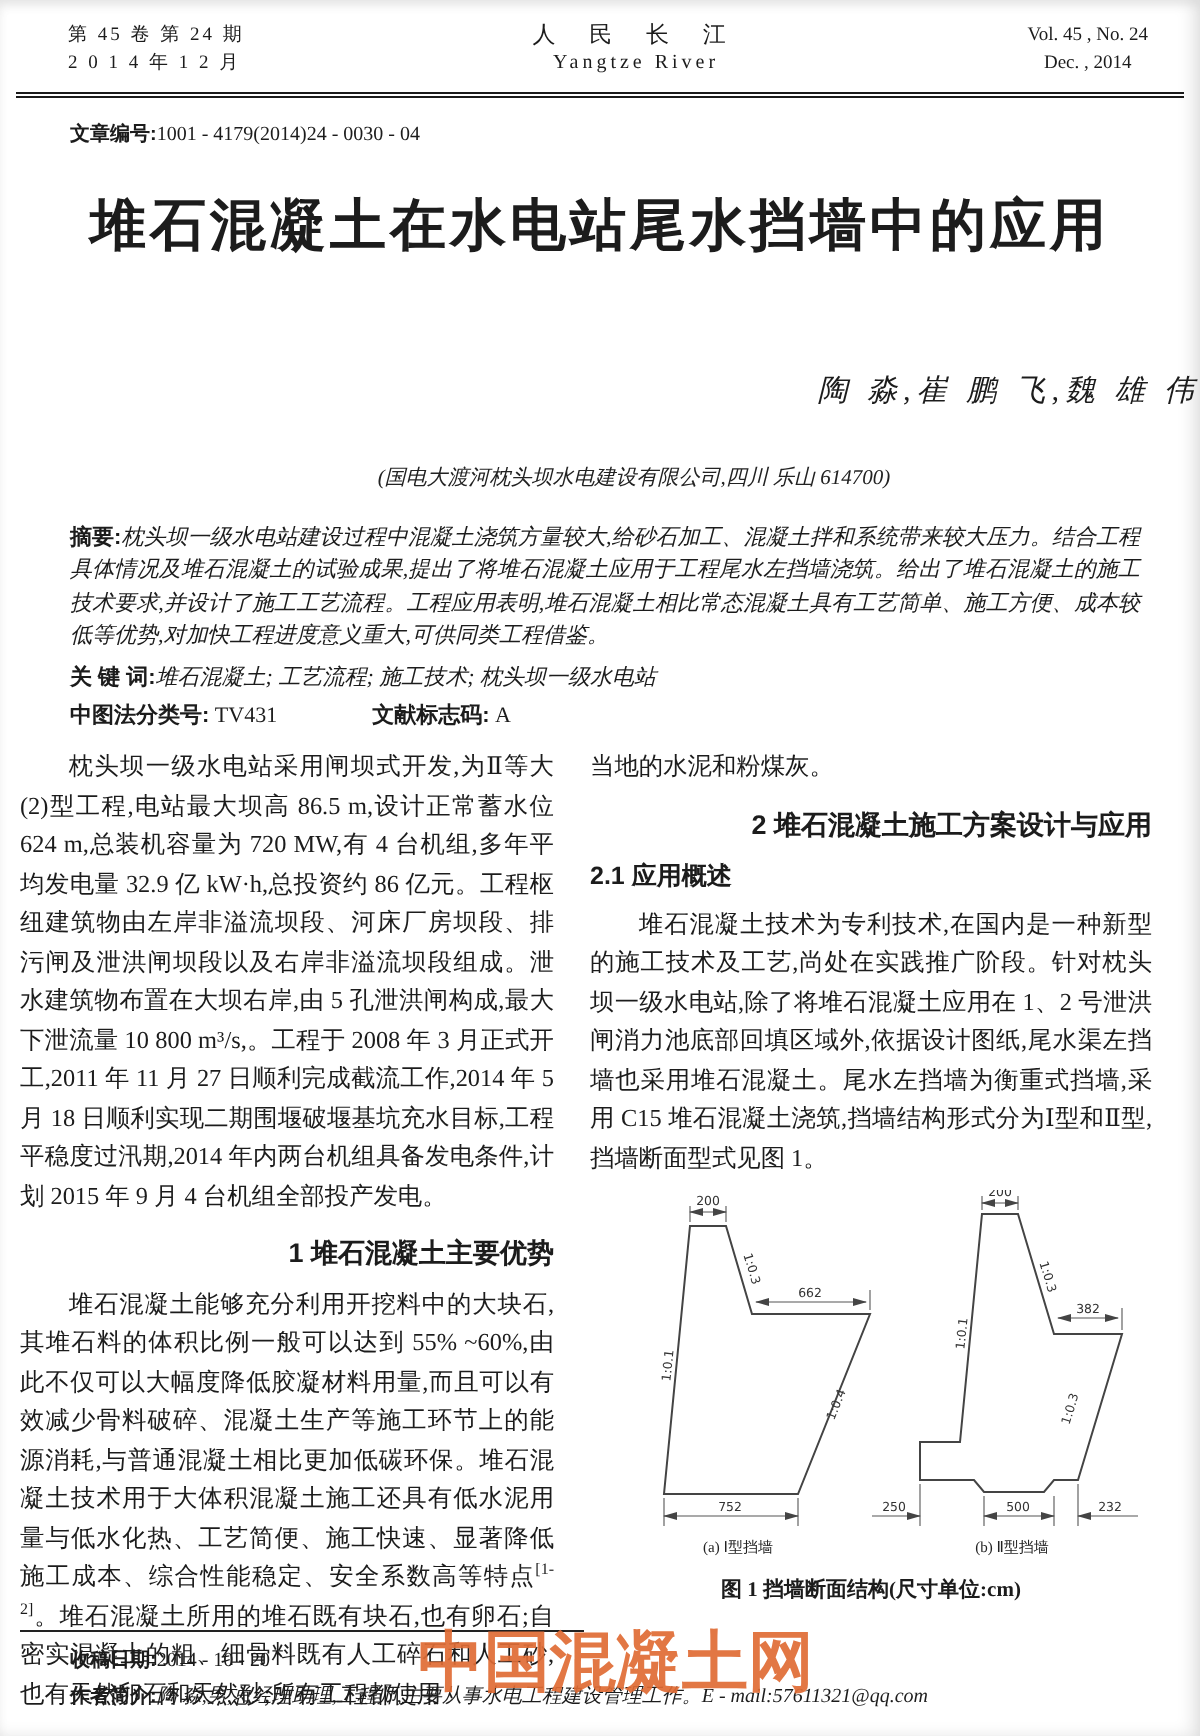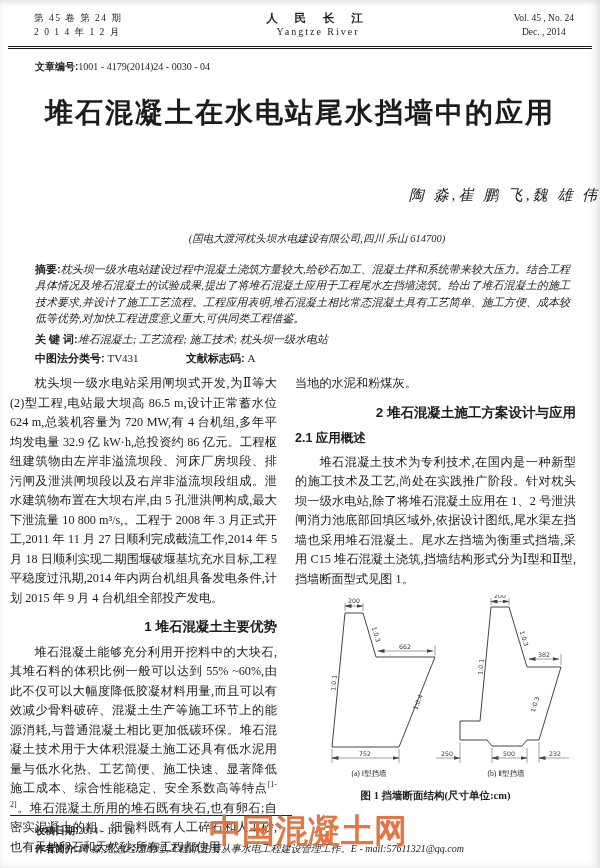--- a/index.html
+++ b/index.html
@@ -8,21 +8,21 @@
     position:relative; width:600px; height:868px; margin:0 auto;
     background:#ffffff; color:#1c1c1c; overflow:hidden;
     font-family:"Liberation Serif","DejaVu Serif",serif;
     box-shadow: inset -4px 0 8px rgba(0,0,0,0.10), inset 0 3px 5px rgba(0,0,0,0.05);
   }
   
   .hdr { position:absolute; top:11px; left:34px; right:26px;
          display:flex; justify-content:space-between; font-size:9.5px; line-height:14px; }
   .hdr .cn-issue { letter-spacing:1.5px; }
   .hdr .center { text-align:center; }
-  .hdr .journal-cn { font-size:11.5px; letter-spacing:7px; font-weight:bold; }
+  .hdr .journal-cn { font-size:11.5px; letter-spacing:7px; font-weight:normal; }
   .hdr .journal-en { font-size:10px; letter-spacing:2px; }
   .hdr .right { text-align:center; }
   .rule-double { position:absolute; top:46px; left:8px; right:8px; height:3px;
                  border-top:1.4px solid #1a1a1a; border-bottom:1.4px solid #1a1a1a; }
   .article-no { position:absolute; top:60px; left:35px; font-size:10px;text-align:center; }
   .article-no b { font-family:"Liberation Sans","DejaVu Sans",sans-serif; font-size:10px; }
   
   .title { position:absolute; top:94px; left:0; width:100%; text-align:center;
            font-size:28px; font-weight:bold; letter-spacing:2px;
            font-family:"Liberation Sans","DejaVu Sans",sans-serif; }

